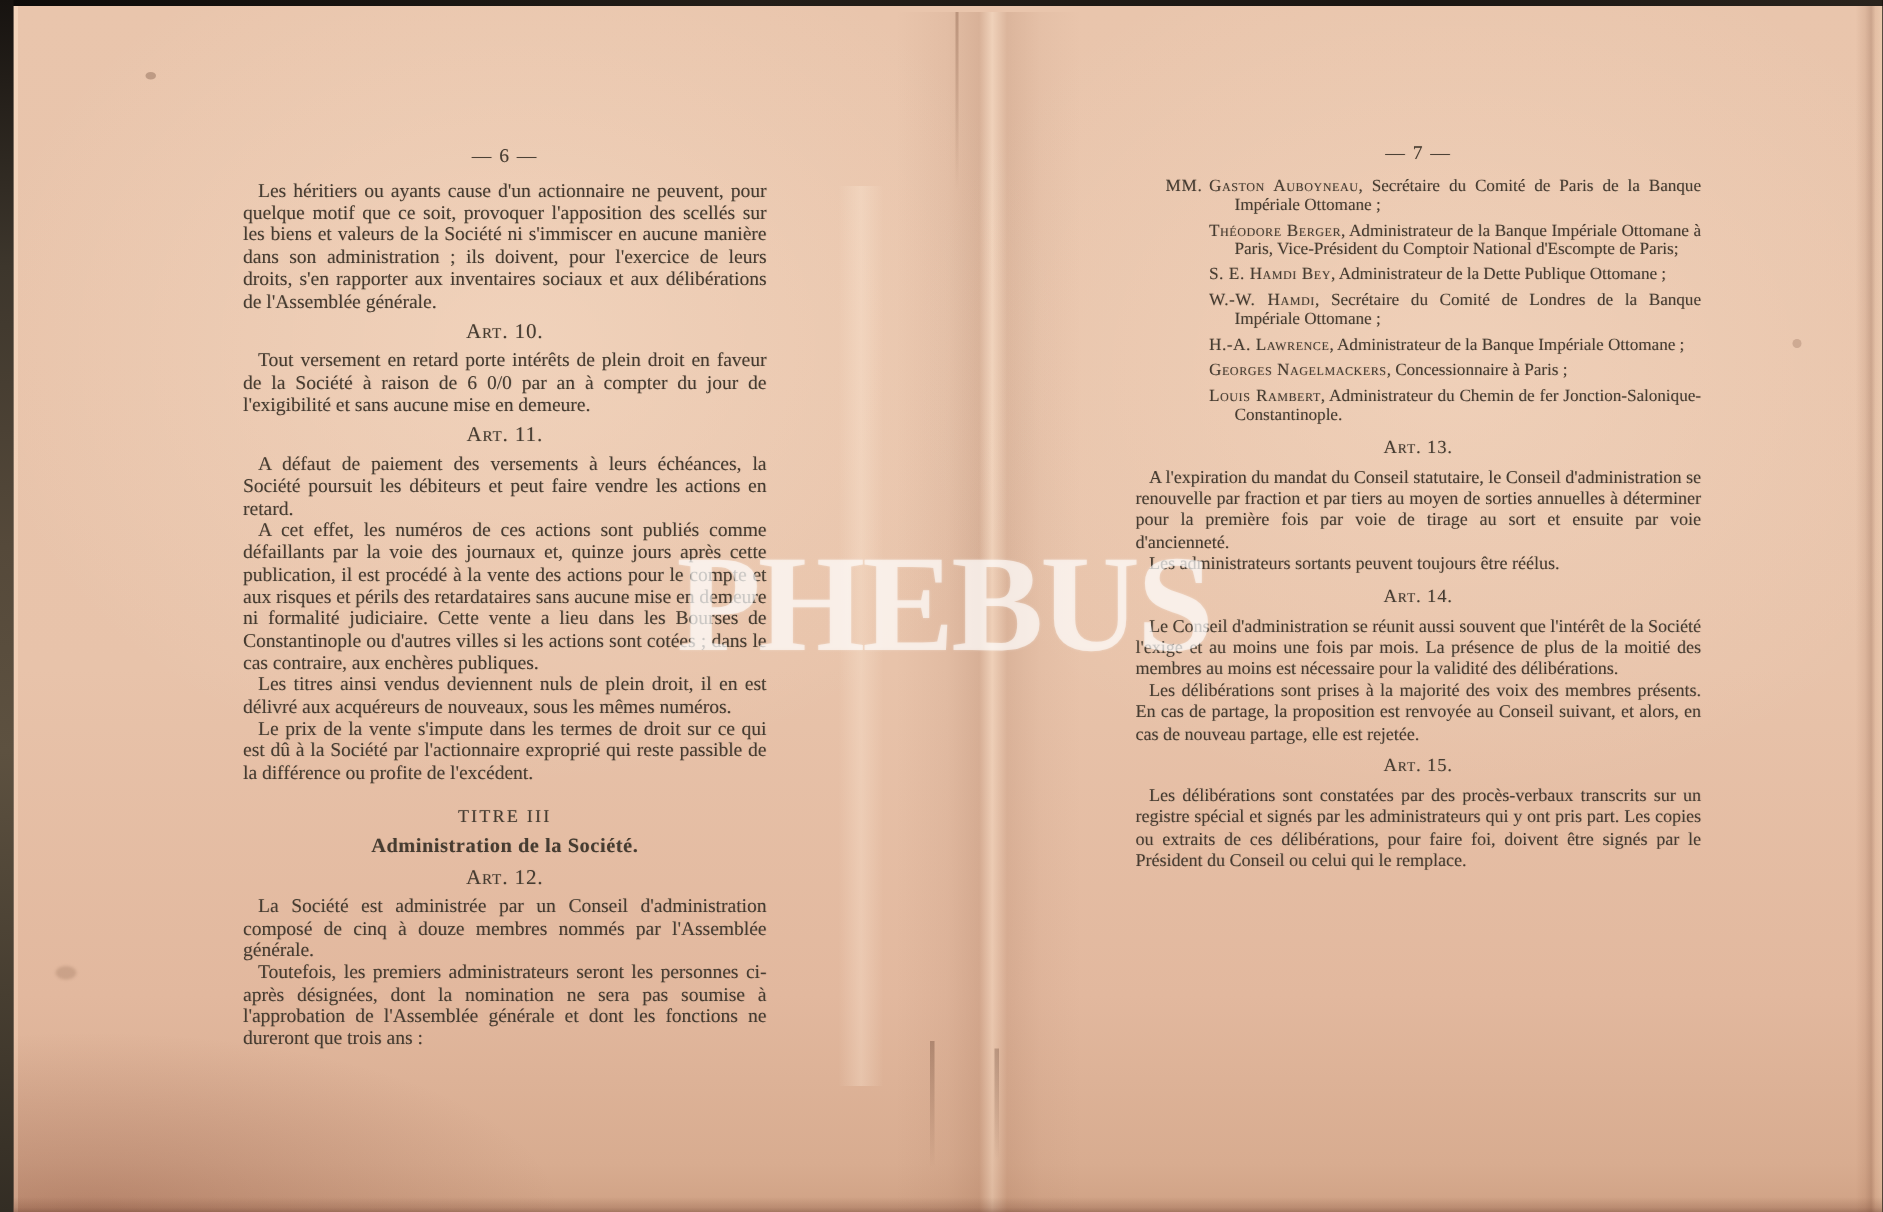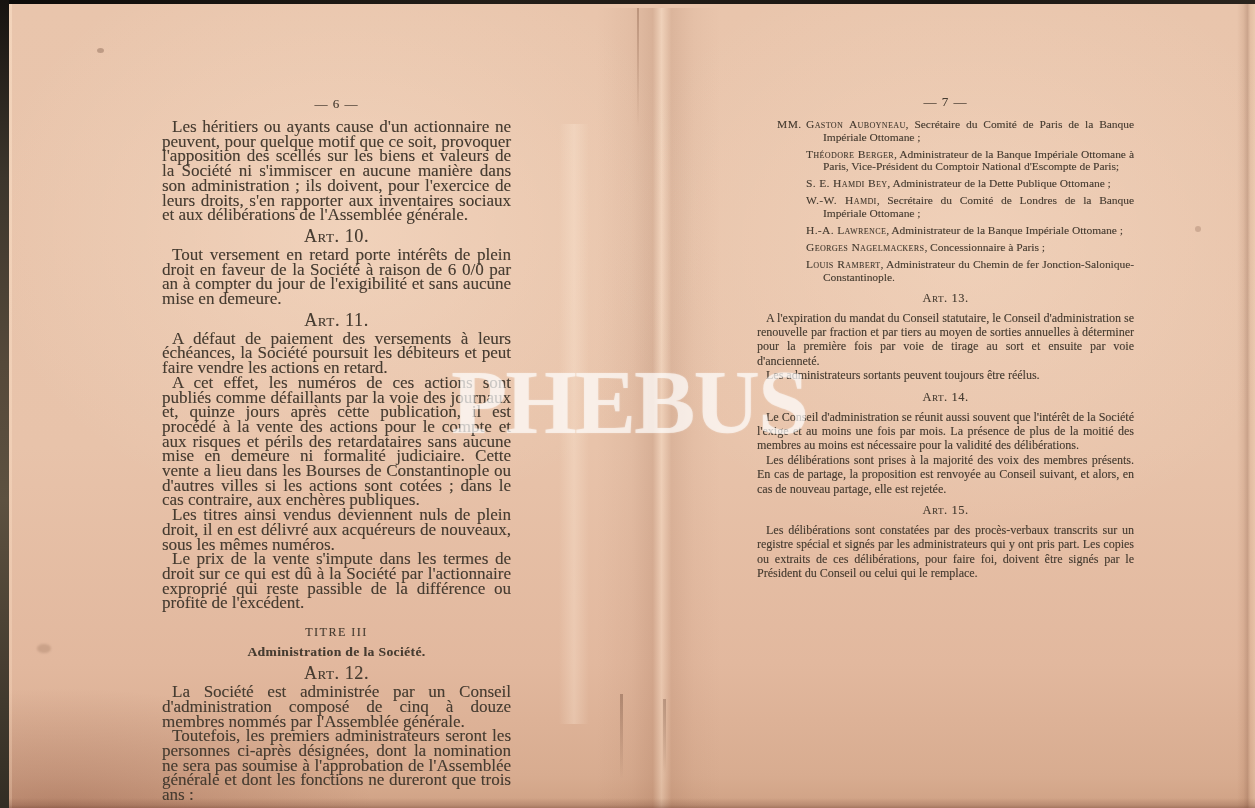--- a/index.html
+++ b/index.html
@@ -37,22 +37,22 @@
     background:linear-gradient(180deg,rgba(120,78,56,.35),rgba(120,78,56,0));}
   .speck-1{position:absolute;left:88px;top:44px;width:7px;height:5px;border-radius:50%;background:rgba(110,75,58,.35);}
   .speck-2{position:absolute;left:28px;top:640px;width:14px;height:9px;border-radius:50%;background:rgba(120,80,60,.22);filter:blur(1px);}
   .speck-3{position:absolute;left:1186px;top:222px;width:6px;height:6px;border-radius:50%;background:rgba(120,80,60,.25);filter:blur(.5px);}
 
   
   .page{position:absolute;color:#463c31;text-shadow:.3px .3px .6px rgba(70,58,46,.35);}
   .page-left{left:162px;top:96px;width:349px;}
   .page-right{left:757px;top:94px;width:377px;}
   .pagenum{text-align:center;font-size:13px;line-height:15px;margin-bottom:9px;letter-spacing:1px;}
-  .para{font-size:17px;line-height:14.7px;text-align:justify;text-indent:10px;margin:0;}
-  .art{font-size:18px;line-height:15px;text-align:center;margin:6px 0 4px 0;font-variant:small-caps;letter-spacing:.6px;}
+  .para{font-size:13px;line-height:14.7px;text-align:justify;text-indent:10px;margin:0;}
+  .art{font-size:14px;line-height:15px;text-align:center;margin:6px 0 4px 0;font-variant:small-caps;letter-spacing:.6px;}
   .titre{font-size:12px;line-height:16px;text-align:center;letter-spacing:1.5px;margin:13px 0 4px 0;}
   .soustitre{font-size:13.5px;line-height:16px;text-align:center;font-weight:700;letter-spacing:.4px;margin:0 0 2px 0;}
   .members{list-style:none;margin:0;padding:0;font-size:11.4px;line-height:12.6px;text-align:justify;}
   .members li{position:relative;padding-left:66px;text-indent:-17px;margin-bottom:4.5px;}
   .mm{position:absolute;left:20px;top:0;text-indent:0;letter-spacing:.5px;}
   .sc{font-variant:small-caps;letter-spacing:.4px;}
   .pr-para{font-size:12px;line-height:14.4px;text-align:justify;text-indent:9px;margin:0;}
   .pr-art{font-size:12.3px;line-height:15px;text-align:center;margin:7px 0 5px 0;font-variant:small-caps;letter-spacing:.6px;}
 
   

